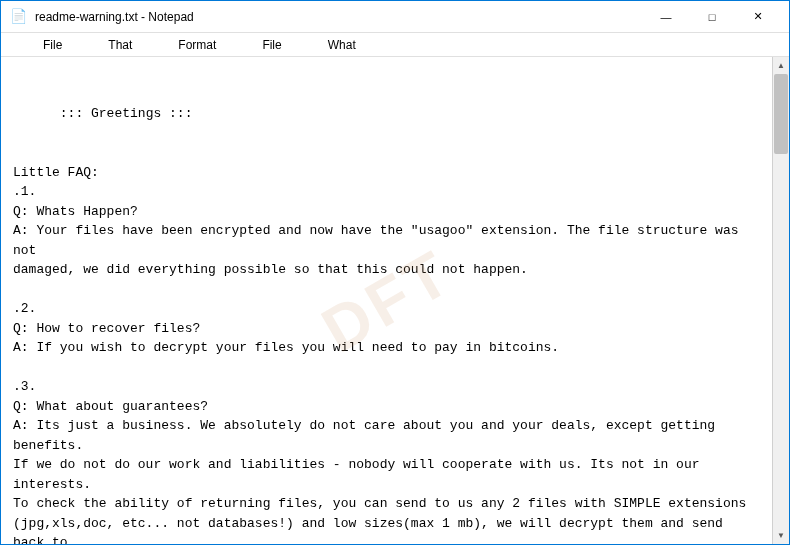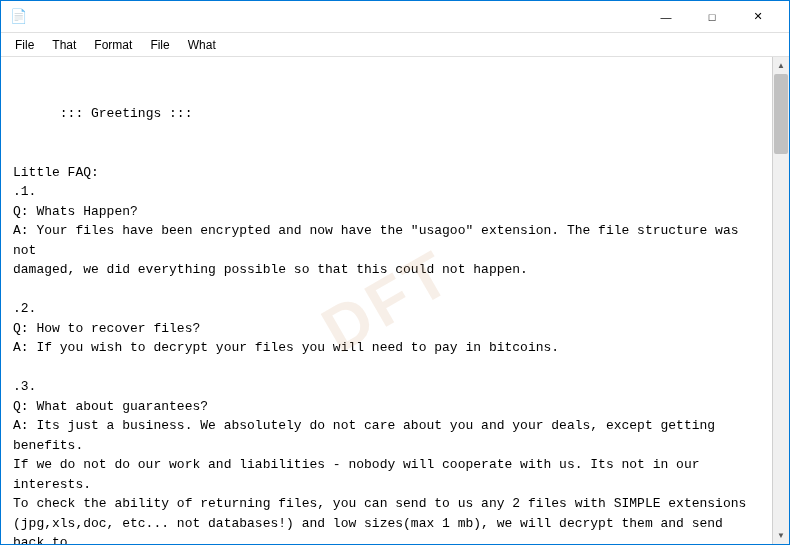--- a/index.html
+++ b/index.html
@@ -87,20 +87,21 @@
       flex-shrink: 0;
       gap: 2px;
     }
 
     .menu-item {
       font-family: 'Segoe UI', Arial, sans-serif;
       font-size: 12px;
       padding: 2px 8px;
       cursor: pointer;
       color: #000;
+      margin-left: 28px;
     }
 
     .text-content {
       flex: 1;
       overflow-y: scroll;
       padding: 8px 12px;
       font-family: 'Courier New', Courier, monospace;
       font-size: 13px;
       line-height: 1.5;
       color: #000;
@@ -172,20 +173,21 @@
       display: flex;
     }
   </style>
 </head>
 <body>
 
 <div class="window">
   <div class="title-bar">
     <div class="title-bar-left">
       <span class="title-icon">📄</span>
+      <span class="title-text">readme-warning.txt - Notepad</span>
     </div>
     <div class="window-controls">
       <button class="win-btn">—</button>
       <button class="win-btn">□</button>
       <button class="win-btn close">✕</button>
     </div>
   </div>
 
   <div class="menu-bar">
     <span class="menu-item">File</span>

